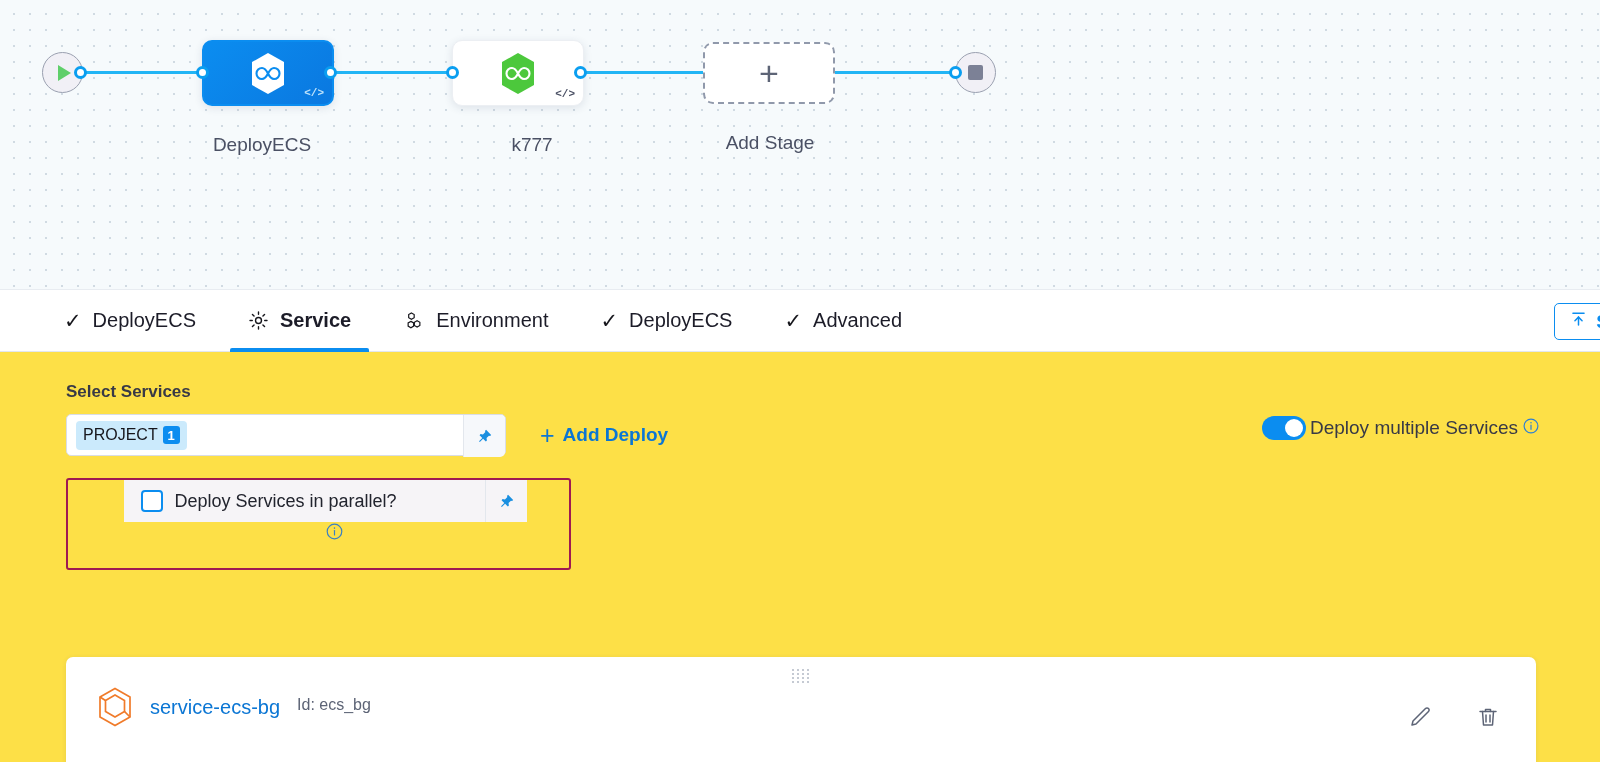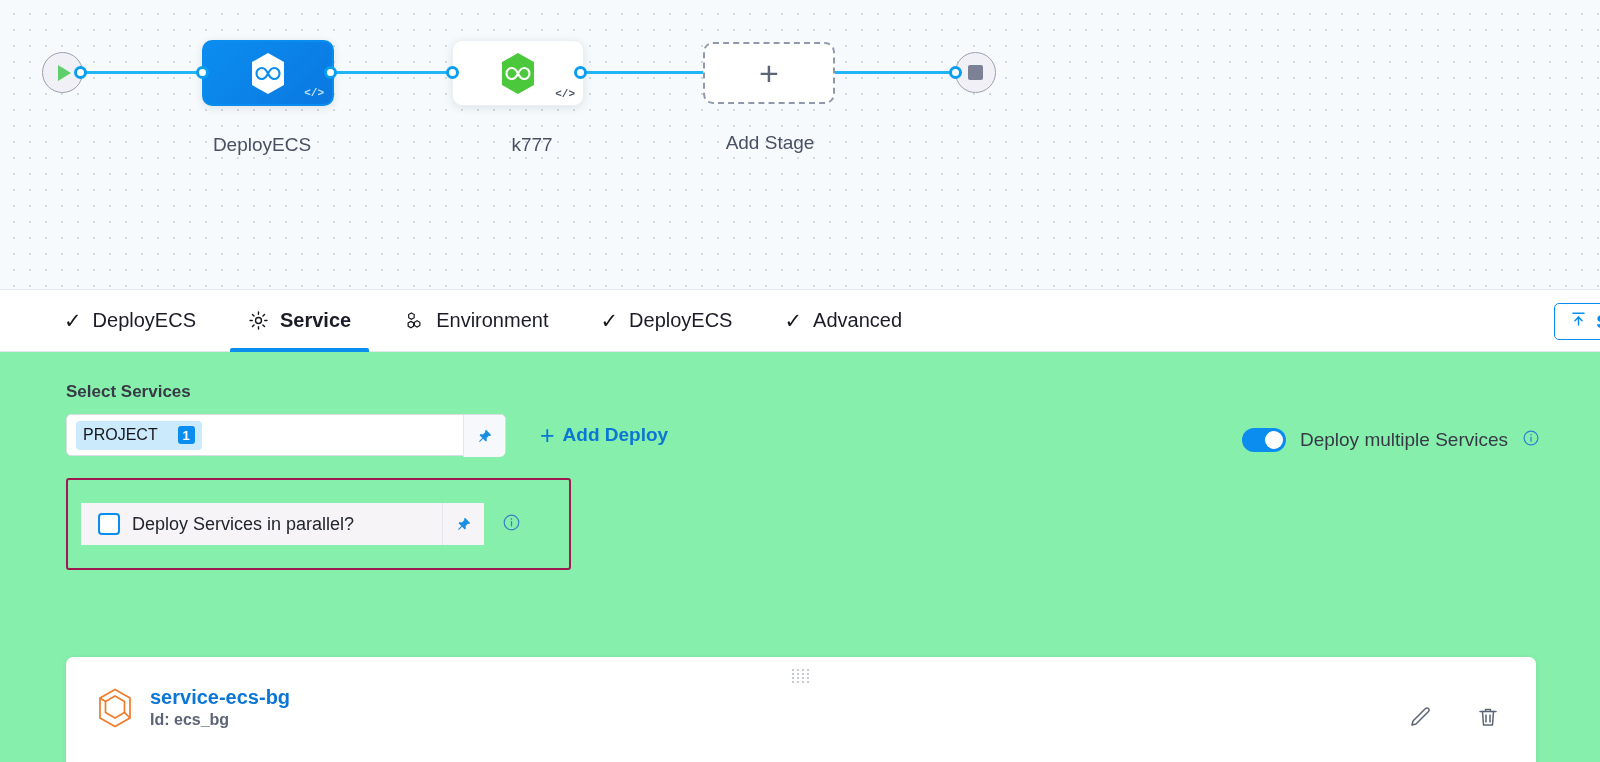--- a/index.html
+++ b/index.html
@@ -166,21 +166,21 @@
     font-size: 19px;
     font-weight: bold;
     white-space: nowrap;
     overflow: hidden;
   }
 
   
   .content {
     position: relative;
     width: 1600px; height: 410px;
-    background: #86efac;
+    background: #fde047;
     padding: 30px 0 0 66px;
   }
   .section-label {
     font-size: 17px; color: #383946; font-weight: bold;
     margin-bottom: 12px;
   }
 
   .row1 { display: flex; align-items: center; }
   .multiselect {
     width: 440px; height: 42px;
@@ -188,21 +188,21 @@
     border: 1px solid #d9dde5;
     border-radius: 5px;
     display: flex; align-items: center;
     padding-left: 9px;
     position: relative;
   }
   .chip {
     background: #cbeafc;
     border-radius: 4px;
     height: 29px;
-    display: flex; align-items: center; gap: 20px;
+    display: flex; align-items: center; gap: 5px;
     padding: 0 7px;
     font-size: 16px;
     color: #16161c;
   }
   .chip-count {
     background: #0b8df0; color: #fff;
     font-size: 13px; font-weight: bold;
     border-radius: 3px;
     min-width: 17px; height: 18px;
     display: flex; align-items: center; justify-content: center;
@@ -219,22 +219,22 @@
   .add-service {
     margin-left: 34px;
     display: flex; align-items: center; gap: 8px;
     color: #0b76d4; font-size: 19px; font-weight: bold;
     cursor: pointer;
   }
   .as-plus { font-size: 25px; font-weight: 400; line-height: 1; }
 
   .toggle-wrap {
     position: absolute;
-    right: 60px; top: 76px;
-    display: flex; align-items: center; gap: 14px;
+    right: 60px; top: 64px;
+    display: flex; align-items: center; gap: 4px;
   }
   .switch {
     width: 44px; height: 24px;
     border-radius: 12px; background: #0b8df0;
     position: relative;
   }
   .switch .knob {
     position: absolute; right: 3px; top: 3px;
     width: 18px; height: 18px; border-radius: 50%;
     background: #fff;
@@ -242,20 +242,21 @@
   .toggle-label { font-size: 19px; color: #383946; }
 
   
   .highlight-box {
     margin-top: 22px;
     width: 505px; height: 92px;
     border: 2px solid #9e1a52;
     border-radius: 3px;
     display: flex; align-items: center;
     padding-left: 13px;
+    flex-direction: column;
   }
   .parallel-field {
     width: 403px; height: 42px;
     background: #f6f4f7;
     display: flex; align-items: center;
     position: relative;
     gap: 12px;
     padding-left: 17px;
   }
   .cbox {
@@ -286,21 +287,21 @@
     position: absolute; left: 50%; transform: translateX(-50%);
     top: 12px;
     width: 18px;
     display: grid; grid-template-columns: repeat(4, 1fr); gap: 2px;
   }
   .drag-dots i { width: 2px; height: 2px; border-radius: 50%; background: #b2b8c4; display: block; }
   .svc-main {
     position: absolute; left: 30px; top: 29px;
     display: flex; align-items: center; gap: 16px;
   }
-  .svc-texts { display: flex; flex-direction: column; gap: 2px; font-weight: bold; }
+  .svc-texts { display: flex; gap: 17px; }
   .svc-name { color: #0b76d4; font-size: 20px; cursor: pointer; }
   .svc-id { color: #5d6476; font-size: 16px; }
   .svc-actions {
     position: absolute; right: 36px; top: 48px;
     display: flex; align-items: center; gap: 44px;
   }
   .view-inputs {
     position: absolute; left: 50%; transform: translateX(-50%);
     bottom: 17px;
     display: flex; align-items: center; gap: 9px;

